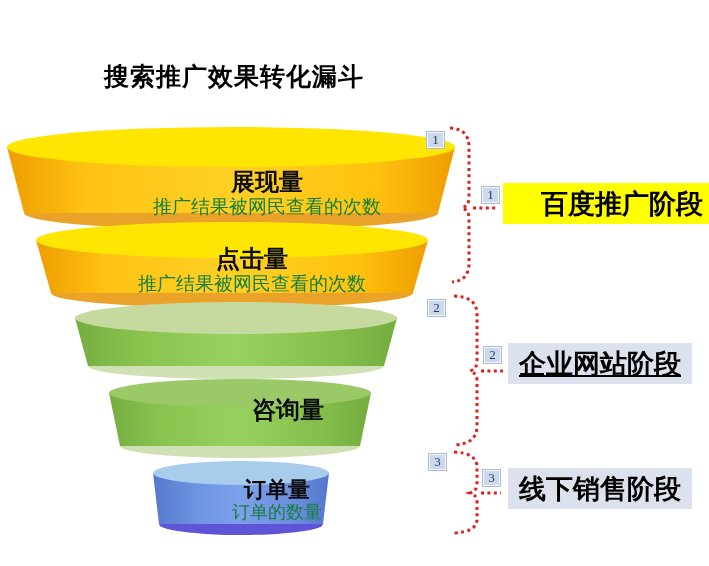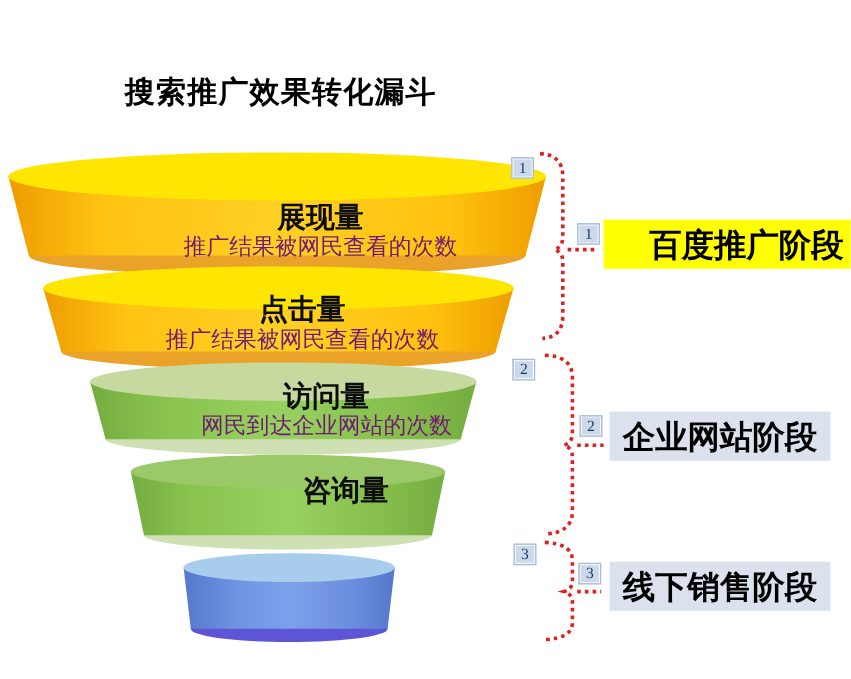--- a/index.html
+++ b/index.html
@@ -9,21 +9,21 @@
   }
   #funnel-svg{position:absolute;left:0;top:0;}
   .page-title{
     position:absolute;left:104px;top:60px;
     font-size:25px;font-weight:bold;letter-spacing:1px;color:#000;white-space:nowrap;
   }
   .lvl-text{
     position:absolute;transform:translateX(-50%);text-align:center;white-space:nowrap;margin-left:36px;
   }
   .lvl-name{font-size:24px;font-weight:bold;line-height:28px;color:#0d0d0d;}
-  .lvl-desc{font-size:19px;line-height:21px;color:#701a75;}
+  .lvl-desc{font-size:19px;line-height:21px;color:#15803d;}
   .lvl-text.small .lvl-name{font-size:22px;line-height:25px;}
   .lvl-text.small .lvl-desc{font-size:18px;line-height:20px;}
   .stage-label{
     position:absolute;height:41px;display:inline-flex;align-items:center;
     padding:0 11px;font-size:27px;font-weight:bold;white-space:nowrap;color:#000;
   }
   .marker{
     position:absolute;width:19px;height:18px;box-sizing:border-box;
     display:flex;align-items:center;justify-content:center;
     font-family:"Liberation Serif","DejaVu Serif",serif;font-size:13px;color:#17375e;
@@ -104,30 +104,30 @@
   <div class="page-title">搜索推广效果转化漏斗</div>
 
   <div class="lvl-text" style="left:231px;top:168px">
     <div class="lvl-name">展现量</div>
     <div class="lvl-desc">推广结果被网民查看的次数</div>
   </div>
   <div class="lvl-text" style="left:216px;top:245px">
     <div class="lvl-name">点击量</div>
     <div class="lvl-desc">推广结果被网民查看的次数</div>
   </div>
-  <div class="lvl-text" style="left:236px;top:317px">
-    <div class="lvl-name">访问量</div>
-    <div class="lvl-desc">网民到达企业网站的次数</div>
-  </div>
   <div class="lvl-text" style="left:252px;top:396px">
     <div class="lvl-name">咨询量</div>
   </div>
+  <div class="lvl-text small" style="left:241px;top:477px">
+    <div class="lvl-name">订单量</div>
+    <div class="lvl-desc">订单的数量</div>
+  </div>
 
   <div class="stage-label" style="left: 503px; top: 183px; background: rgb(255, 255, 0); padding-left: 38px;">百度推广阶段</div>
-  <div class="stage-label" style="left: 508px; top: 343px; background: rgb(219, 225, 237);">企业网站阶段</div>
+  <div class="stage-label" style="left: 508px; top: 343px; background: rgb(219, 225, 237); text-decoration: underline;">企业网站阶段</div>
   <div class="stage-label" style="left: 508px; top: 468px; background: rgb(219, 225, 237);">线下销售阶段</div>
 
   <div class="marker" style="left:426px;top:131px">1</div>
   <div class="marker" style="left:481px;top:186px">1</div>
   <div class="marker" style="left:427px;top:299px">2</div>
   <div class="marker" style="left:483px;top:346px">2</div>
   <div class="marker" style="left:428px;top:453px">3</div>
   <div class="marker" style="left:482px;top:469px">3</div>
 
 </div>

